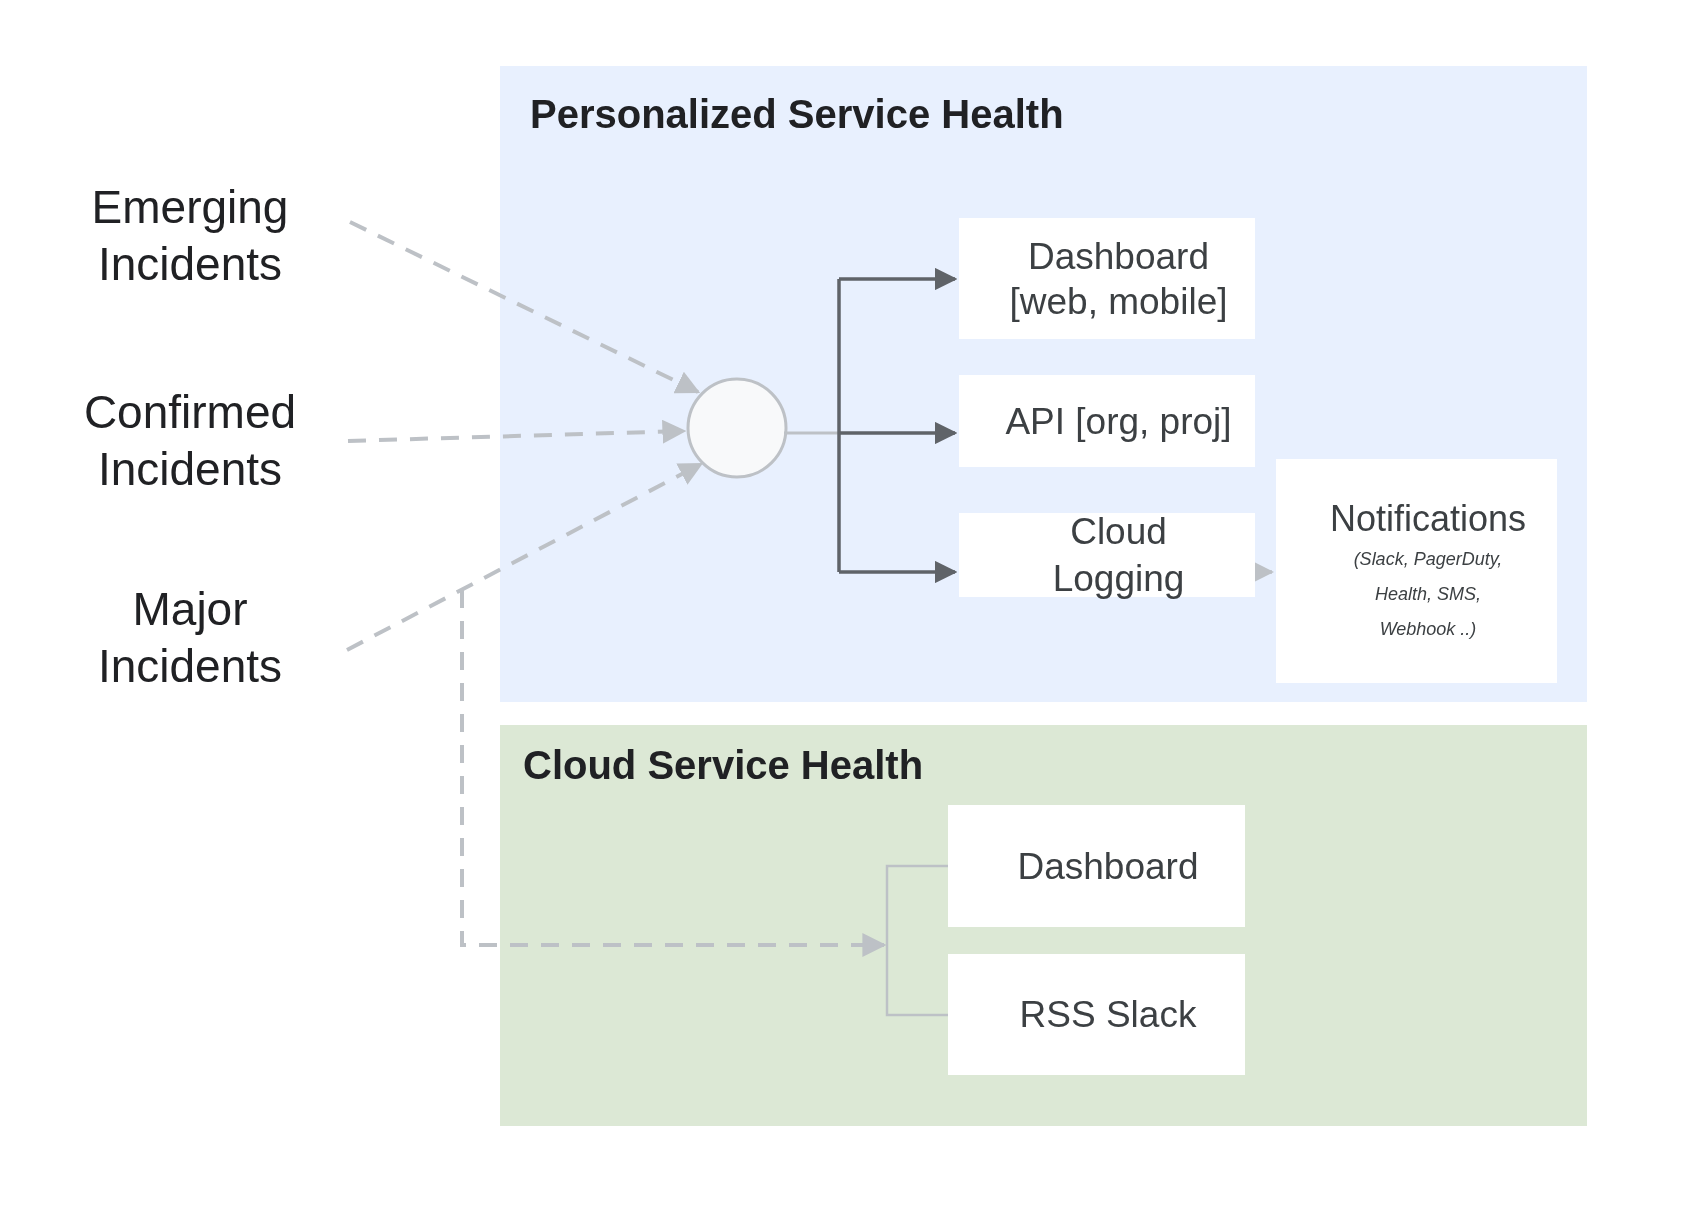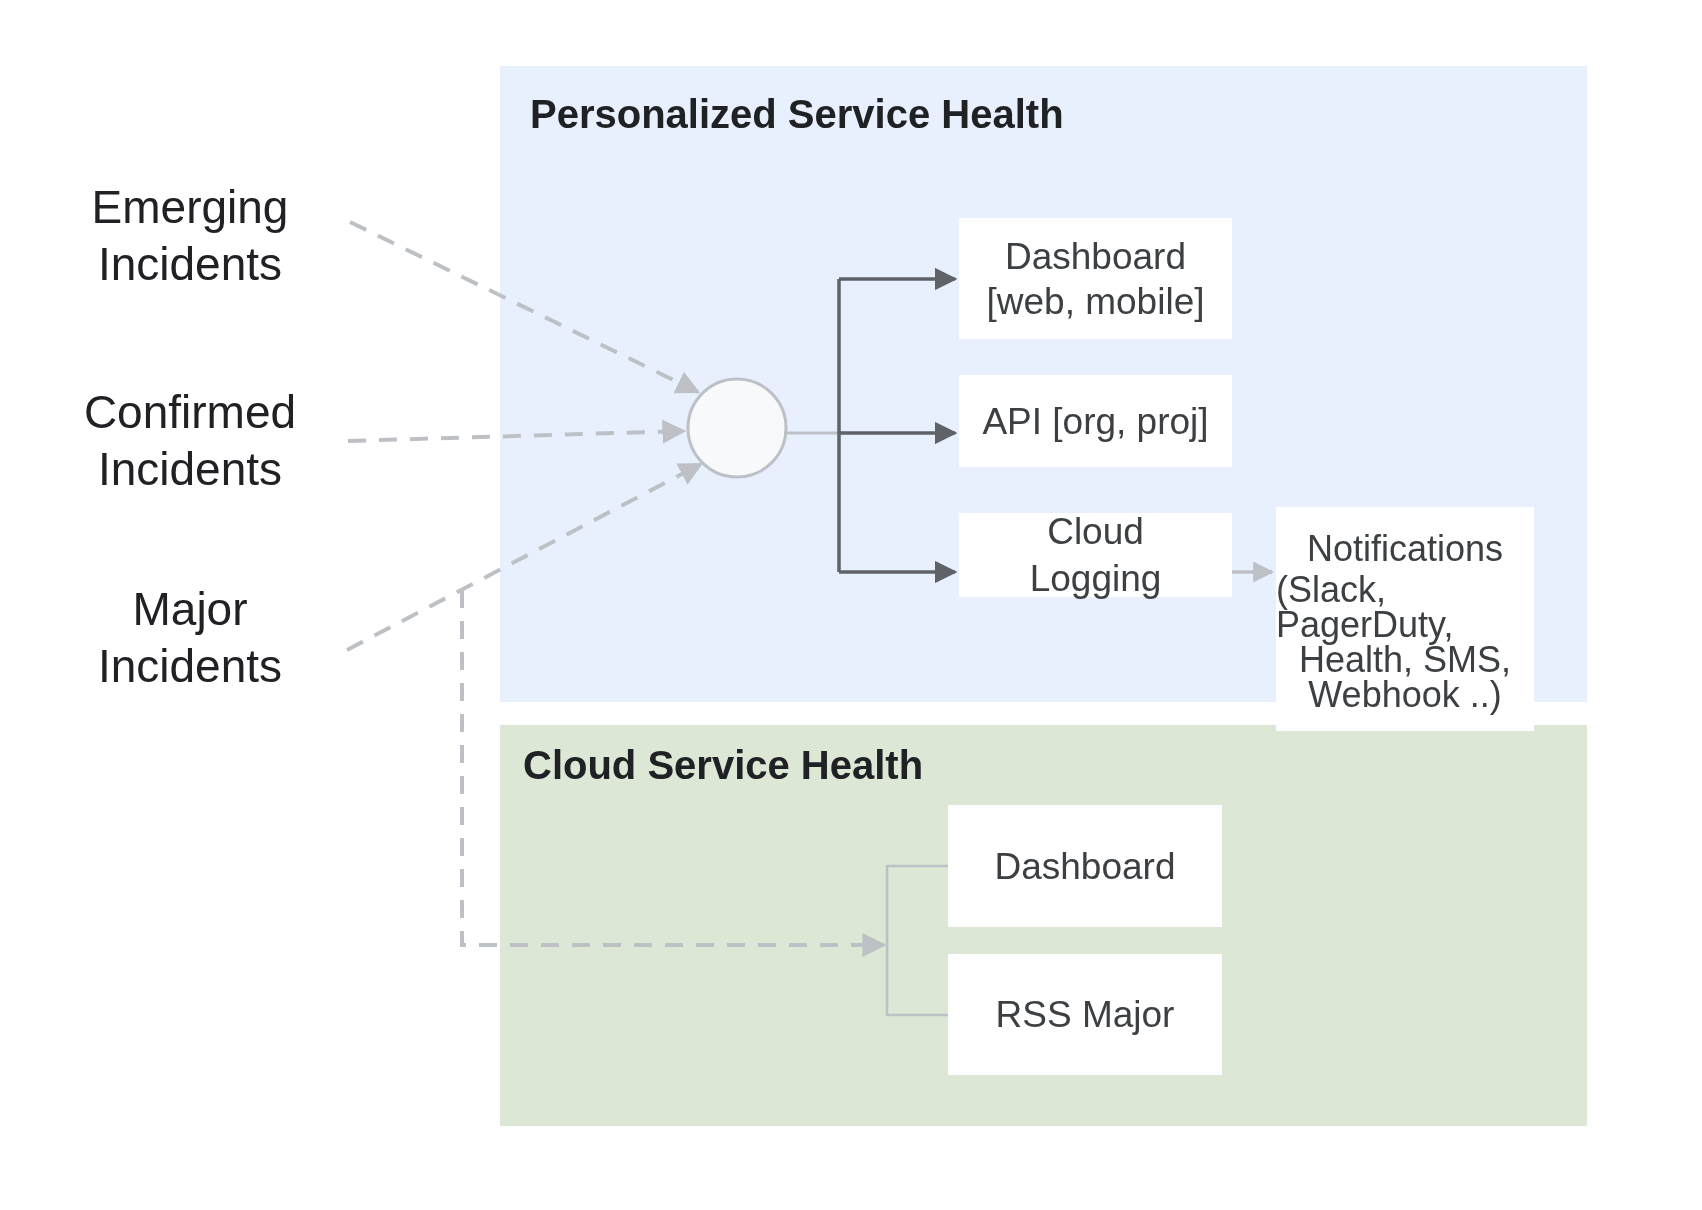--- a/index.html
+++ b/index.html
@@ -14,30 +14,30 @@
 
   .section-title{position:absolute;font-size:40px;font-weight:700;color:var(--title-text,#202124);line-height:48px;white-space:nowrap;}
   .section-title.p{left:530px;top:90px;}
   .section-title.c{left:523px;top:741px;}
 
   .src-label{position:absolute;left:25px;width:330px;text-align:center;font-size:46px;line-height:57px;color:var(--label-text,#202124);}
   .src-label.emerging{top:179px;}
   .src-label.confirmed{top:384px;}
   .src-label.major{top:581px;}
 
-  .node{position:absolute;background:var(--box-bg,#ffffff);display:flex;flex-direction:column;align-items:center;justify-content:center;text-align:left;color:var(--box-text,#3C4043);font-size:37px;line-height:45px;}
+  .node{position:absolute;background:var(--box-bg,#ffffff);display:flex;flex-direction:column;align-items:center;justify-content:center;text-align:right;color:var(--box-text,#3C4043);font-size:37px;line-height:45px;padding-left:23px;}
   .node.p-dash{left:959px;top:218px;width:273px;height:121px;}
   .node.p-api{left:959px;top:375px;width:273px;height:92px;}
   .node.p-log{left:959px;top:513px;width:273px;height:84px;line-height:47px;}
-  .node.notif{left:1276px;top:459px;width:258px;height:224px;margin-top:48px;}
+  .node.notif{left:1276px;top:459px;width:258px;height:224px;}
   .node.g-dash{left:948px;top:805px;width:274px;height:122px;}
   .node.g-rss{left:948px;top:954px;width:274px;height:121px;}
 
   .notif-title{font-size:36px;line-height:46px;color:var(--box-text,#3C4043);}
-  .notif-sub{font-size:36px;line-height:35px;color:var(--box-text,#3C4043);}
+  .notif-sub{font-size:18px;line-height:35px;color:var(--box-text,#3C4043);font-style:italic;}
 
   
   .dashed{stroke:var(--light-line,#BDC1C6);stroke-width:4;fill:none;stroke-dasharray:18 13;}
   .lightline{stroke:var(--light-line,#BDC1C6);fill:none;}
   .darkline{stroke:var(--dark-arrow,#5F6368);stroke-width:3.5;fill:none;}
   .mk-dark{fill:var(--dark-arrow,#5F6368);}
   .mk-light{fill:var(--light-line,#BDC1C6);}
   .agg{fill:var(--circle-fill,#F8F9FA);stroke:var(--circle-stroke,#BDC1C6);stroke-width:3;}
 </style>
 </head>
@@ -109,16 +109,16 @@
     <span class="notif-title">Notifications</span>
     <span class="notif-sub">(Slack, PagerDuty,</span>
     <span class="notif-sub">Health, SMS,</span>
     <span class="notif-sub">Webhook ..)</span>
   </div>
 
   <div class="node g-dash">
     <span>Dashboard</span>
   </div>
   <div class="node g-rss">
-    <span>RSS Major</span>
+    <span>RSS Slack</span>
   </div>
 
 </div>
 
 </body></html>

